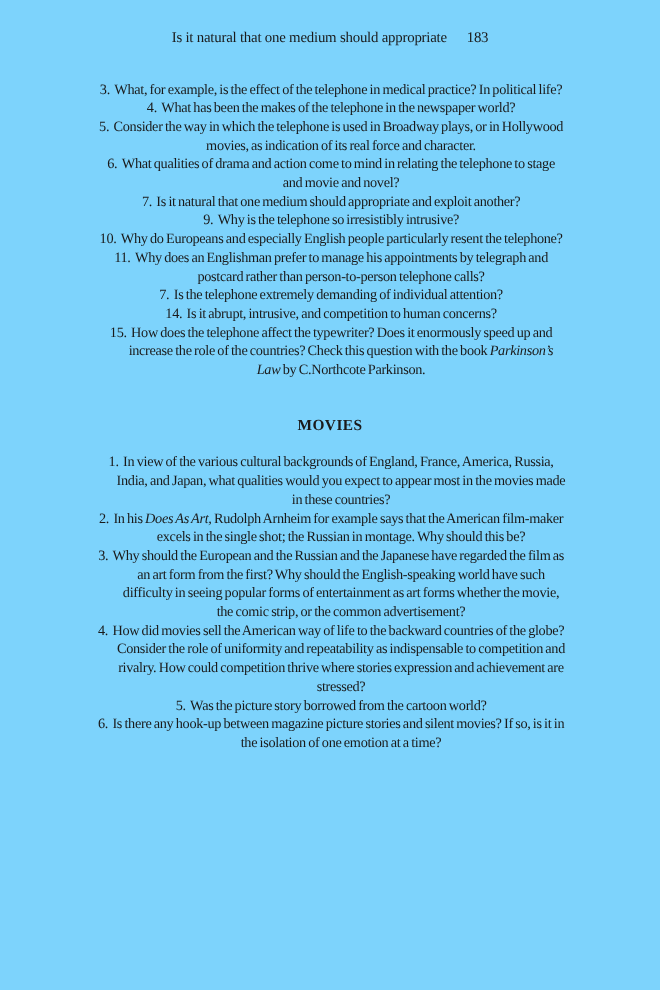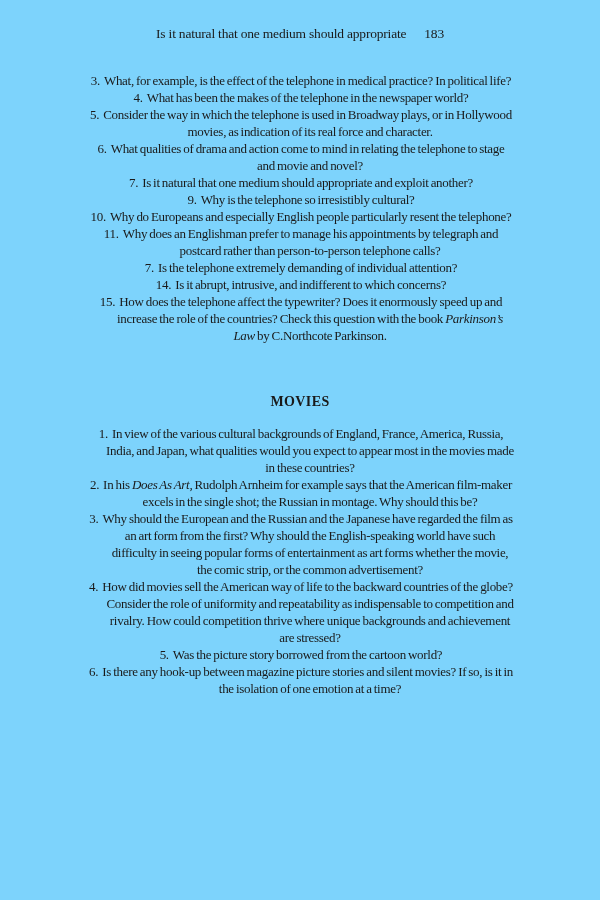--- a/index.html
+++ b/index.html
@@ -45,21 +45,21 @@
   }
   .qlist li {
     margin: 0;
     padding-left: 18px;
     text-indent: -18px; 
   }
   .qlist .num {
     padding-right: 4px;
   }
   .section-heading {
-    margin: 49px 0 15px 0;
+    margin: 35px 0 15px 0;
     text-align: center;
     font-size: 14px;
     font-weight: bold;
     line-height: 17px;
     letter-spacing: 0.4px;
     font-family: "Liberation Serif", "DejaVu Serif", serif;
   }
   i { font-style: italic; }
 </style>
 </head>
@@ -70,32 +70,32 @@
   <div class="running-head">
     <span>Is it natural that one medium should appropriate</span><span class="pagenum">183</span>
   </div>
 
   <ol class="qlist first" id="telephone-list">
       <li><span class="num">3.</span><span><span>What, for example, is the effect of the telephone in medical practice? In political life?</span></span></li>
       <li><span class="num">4.</span><span><span>What has been the makes of the telephone in the newspaper world?</span></span></li>
       <li><span class="num">5.</span><span><span>Consider the way in which the telephone is used in Broadway plays, or in Hollywood movies, as indication of its real force and character.</span></span></li>
       <li><span class="num">6.</span><span><span>What qualities of drama and action come to mind in relating the telephone to stage and movie and novel?</span></span></li>
       <li><span class="num">7.</span><span><span>Is it natural that one medium should appropriate and exploit another?</span></span></li>
-      <li><span class="num">9.</span><span><span>Why is the telephone so irresistibly cultural?</span></span></li>
+      <li><span class="num">9.</span><span><span>Why is the telephone so irresistibly intrusive?</span></span></li>
       <li><span class="num">10.</span><span><span>Why do Europeans and especially English people particularly resent the telephone?</span></span></li>
       <li><span class="num">11.</span><span><span>Why does an Englishman prefer to manage his appointments by telegraph and postcard rather than person-to-person telephone calls?</span></span></li>
       <li><span class="num">7.</span><span><span>Is the telephone extremely demanding of individual attention?</span></span></li>
-      <li><span class="num">14.</span><span><span>Is it abrupt, intrusive, and indifferent to which concerns?</span></span></li>
+      <li><span class="num">14.</span><span><span>Is it abrupt, intrusive, and competition to human concerns?</span></span></li>
       <li><span class="num">15.</span><span><span>How does the telephone affect the typewriter? Does it enormously speed up and increase the role of the countries? Check this question with the book </span><i>Parkinson’s Law</i><span> by C.Northcote Parkinson.</span></span></li>
     </ol>
 
   <h2 class="section-heading">MOVIES</h2>
 
   <ol class="qlist" id="movies-list">
       <li><span class="num">1.</span><span><span>In view of the various cultural backgrounds of England, France, America, Russia, India, and Japan, what qualities would you expect to appear most in the movies made in these countries?</span></span></li>
       <li><span class="num">2.</span><span><span>In his </span><i>Does As Art,</i><span> Rudolph Arnheim for example says that the American film-maker excels in the single shot; the Russian in montage. Why should this be?</span></span></li>
       <li><span class="num">3.</span><span><span>Why should the European and the Russian and the Japanese have regarded the film as an art form from the first? Why should the English-speaking world have such difficulty in seeing popular forms of entertainment as art forms whether the movie, the comic strip, or the common advertisement?</span></span></li>
-      <li><span class="num">4.</span><span><span>How did movies sell the American way of life to the backward countries of the globe? Consider the role of uniformity and repeatability as indispensable to competition and rivalry. How could competition thrive where unique backgrounds and achievement are stressed?</span></span></li>
+      <li><span class="num">4.</span><span><span>How did movies sell the American way of life to the backward countries of the globe? Consider the role of uniformity and repeatability as indispensable to competition and rivalry. How could competition thrive where stories expression and achievement are stressed?</span></span></li>
       <li><span class="num">5.</span><span><span>Was the picture story borrowed from the cartoon world?</span></span></li>
       <li><span class="num">6.</span><span><span>Is there any hook-up between magazine picture stories and silent movies? If so, is it in the isolation of one emotion at a time?</span></span></li>
     </ol>
 
 </div>
 
 </body></html>

